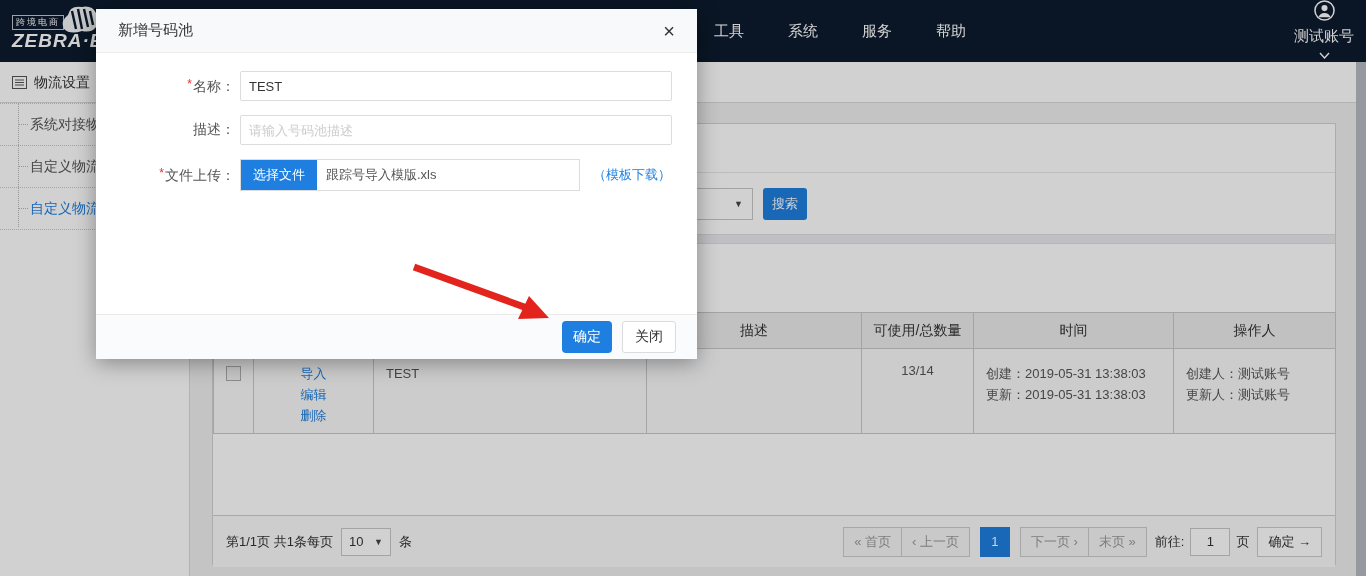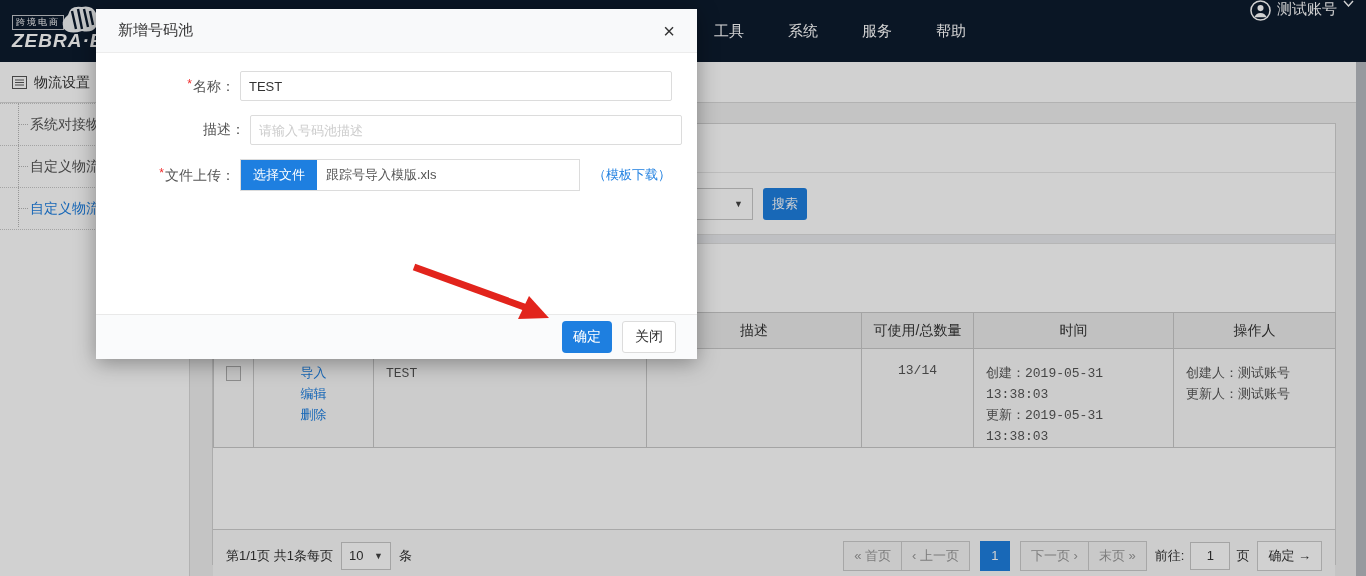--- a/index.html
+++ b/index.html
@@ -8,21 +8,21 @@
   #screen { position:relative; width:1366px; height:576px; overflow:hidden; background:#f0f0f0; }
 
   
   .navbar { position:absolute; left:0; top:0; width:1366px; height:62px; background:#0d1b2e; z-index:1; }
   .brand { position:absolute; left:12px; top:11px; color:#fff; }
   .brand-small { font-size:9px; letter-spacing:2px; border:1px solid rgba(255,255,255,.75); padding:0 3px; display:inline-block; margin-left:0; }
   .brand-main { font-size:19px; font-weight:bold; letter-spacing:1px; font-style:italic; white-space:nowrap; }
   .zebra-graphic { position:absolute; left:58px; top:3px; }
   .nav-menu { position:absolute; left:714px; top:0; height:62px; display:flex; align-items:center; gap:44px; }
   .nav-item { color:#fff; font-size:15px; cursor:pointer; white-space:nowrap; }
-  .nav-user { position:absolute; right:12px; top:0; height:62px; display:flex; gap:6px; color:#fff; font-size:15px; cursor:pointer; }
+  .nav-user { position:absolute; right:12px; top:0; height:62px; display:flex; align-items:center; gap:6px; color:#fff; font-size:15px; cursor:pointer;flex-direction:column; }
 
   
   .tabstrip { position:absolute; left:0; top:62px; width:1356px; height:41px; background:#fff; border-bottom:1px solid #dadada; z-index:1; }
   .tab-active { position:absolute; left:0; top:0; height:41px; width:190px; display:flex; align-items:center; padding-left:12px; gap:7px; font-size:14px; color:#333; border-right:1px solid #e5e5e5; cursor:pointer; }
 
   
   .sidebar { position:absolute; left:0; top:103px; width:190px; height:473px; background:#fff; border-right:1px solid #dadada; z-index:1; }
   .side-rail { position:absolute; left:18px; top:0; height:124px; border-left:1px dotted #b8b8b8; }
   .side-sep { border-top:1px dotted #c8c8c8; }
   .side-item { position:relative; height:41px; line-height:41px; padding-left:30px; font-size:14px; color:#555; cursor:pointer; white-space:nowrap; }
@@ -34,21 +34,21 @@
   .panel-top { height:49px; border-bottom:1px solid #e7e7e7; }
   .search-row { position:relative; height:61px; }
   .select-box { position:absolute; left:408px; top:15px; width:132px; height:32px; border:1px solid #c9c9c9; background:#fff; font-size:13px; color:#333; display:flex; align-items:center; justify-content:space-between; padding:0 9px; cursor:pointer; }
   .caret { font-size:9px; color:#444; }
   .search-btn { position:absolute; left:550px; top:15px; width:44px; height:32px; background:#1e7fe0; color:#fff; border:none; border-radius:3px; font-size:13px; cursor:pointer; }
   .divider { height:10px; background:#e9ebee; border-top:1px solid #dedede; border-bottom:1px solid #dedede; }
   .toolbar { height:68px; }
 
   table { width:1122px; border-collapse:collapse; table-layout:fixed; }
   th { height:36px; background:#ececec; font-size:14px; font-weight:normal; color:#333; border:1px solid #c8c8c8; }
-  td { height:85px; border:1px solid #c8c8c8; font-size:13px; color:#555; vertical-align:top; padding-top:14px; background:#f9f9f9;font-family:Liberation Mono, monospace; }
+  td { height:85px; border:1px solid #c8c8c8; font-size:13px; color:#555; vertical-align:top; padding-top:14px; background:#f9f9f9; }
   td.cb-cell { text-align:center; }
   .cb { width:15px; height:15px; border:1px solid #adadad; background:#f2f2f2; margin:3px auto 0; cursor:pointer; }
   td.ops-cell { text-align:center; }
   .op-link { display:block; color:#1e7fe0; line-height:21px; cursor:pointer; text-decoration:none; }
   td.name-cell, td.time-cell, td.oper-cell { padding-left:12px; line-height:21px; }
   td.qty-cell { text-align:center; }
 
   .table-gap { height:81px; }
   .pagebar { height:52px; border-top:1px solid #cfcfcf; background:#fbfbfb; display:flex; align-items:center; padding:0 13px; font-size:13px; color:#333; }
   .pg-sizebox { display:inline-flex; align-items:center; justify-content:space-between; width:50px; height:28px; border:1px solid #c9c9c9; background:#fff; padding:0 7px; margin:0 8px; cursor:pointer; }
@@ -65,21 +65,21 @@
   
   .overlay { position:absolute; inset:0; background:rgba(0,0,0,.18); z-index:10; }
   .scrollbar { position:absolute; right:0; top:62px; width:10px; height:514px; background:#96999e; z-index:11; }
 
   
   .modal { position:absolute; left:96px; top:9px; width:601px; height:350px; background:#fff; z-index:20; box-shadow:0 4px 20px rgba(0,0,0,.35); }
   .modal-header { height:44px; background:#f8f9fa; border-bottom:1px solid #ececec; display:flex; align-items:center; padding:0 22px; font-size:15px; color:#333; }
   .modal-close { margin-left:auto; font-size:20px; color:#333; cursor:pointer; line-height:1; }
   .modal-body { position:relative; height:261px; }
   .form-row { position:absolute; left:0; display:flex; align-items:center; width:100%; }
-  .row-name { top:18px; } .row-desc { top:62px;margin-left:10px; } .row-file { top:106px; }
+  .row-name { top:18px; } .row-desc { top:62px; } .row-file { top:106px; }
   .form-label { width:139px; text-align:right; font-size:14px; color:#555; white-space:nowrap; }
   .star { color:#f02b2b; font-size:12px; vertical-align:3px; margin-right:1px; }
   .form-input { margin-left:5px; width:432px; height:30px; border:1px solid #dcdcdc; border-radius:2px; padding:0 8px; font-size:13px; color:#333; outline:none; }
   .form-input::placeholder { color:#ccc; }
   .file-box { margin-left:5px; width:340px; height:32px; border:1px solid #dcdcdc; display:flex; align-items:center; background:#fff; }
   .choose-btn { width:76px; align-self:stretch; background:#1e7fe0; color:#fff; border:none; font-size:13px; cursor:pointer; flex:none; }
   .file-name { padding-left:9px; font-size:13px; color:#555; white-space:nowrap; }
   .tpl-link { margin-left:13px; font-size:13px; color:#1e7fe0; cursor:pointer; text-decoration:none; white-space:nowrap; }
   .modal-footer { position:absolute; left:0; bottom:0; width:100%; height:45px; background:#fafbfc; border-top:1px solid #e9e9e9; display:flex; align-items:center; justify-content:flex-end; padding:0 21px; gap:10px; }
   .btn-ok { width:50px; height:32px; background:#1e7fe0; color:#fff; border:none; border-radius:4px; font-size:14px; cursor:pointer; }

